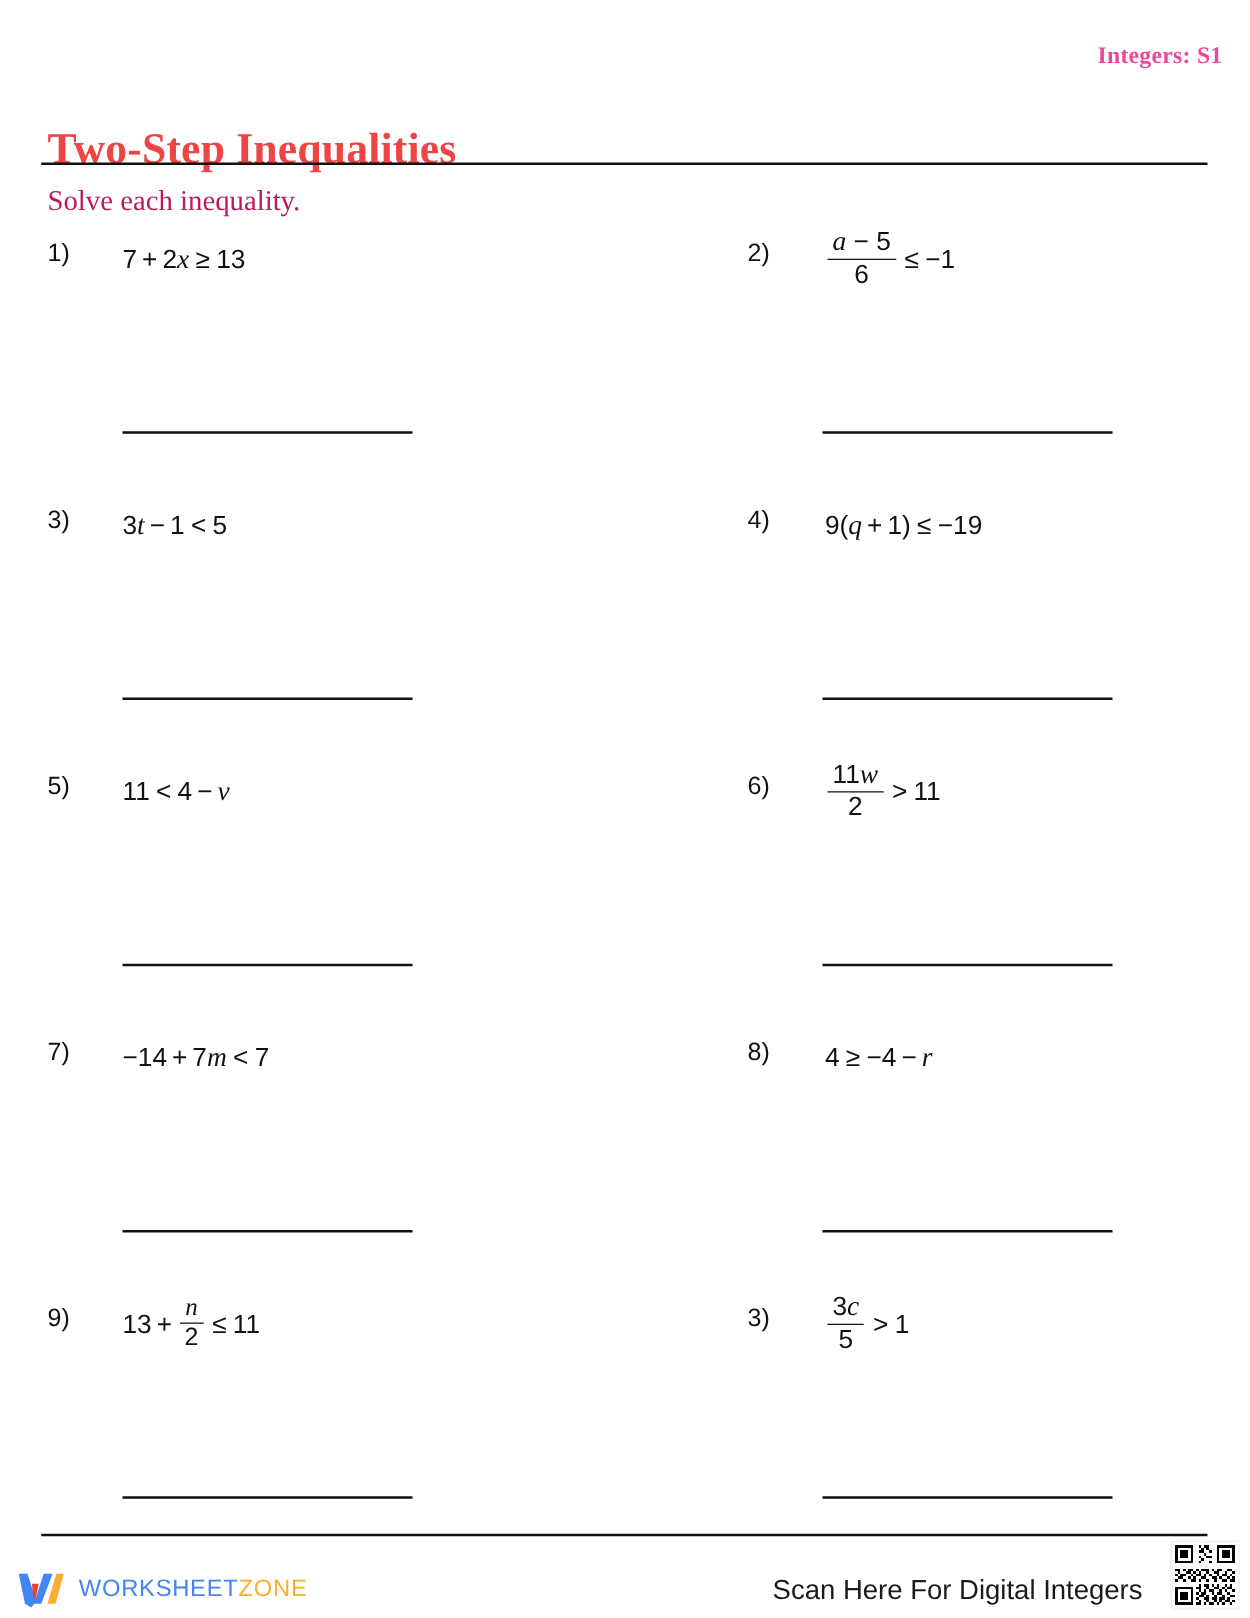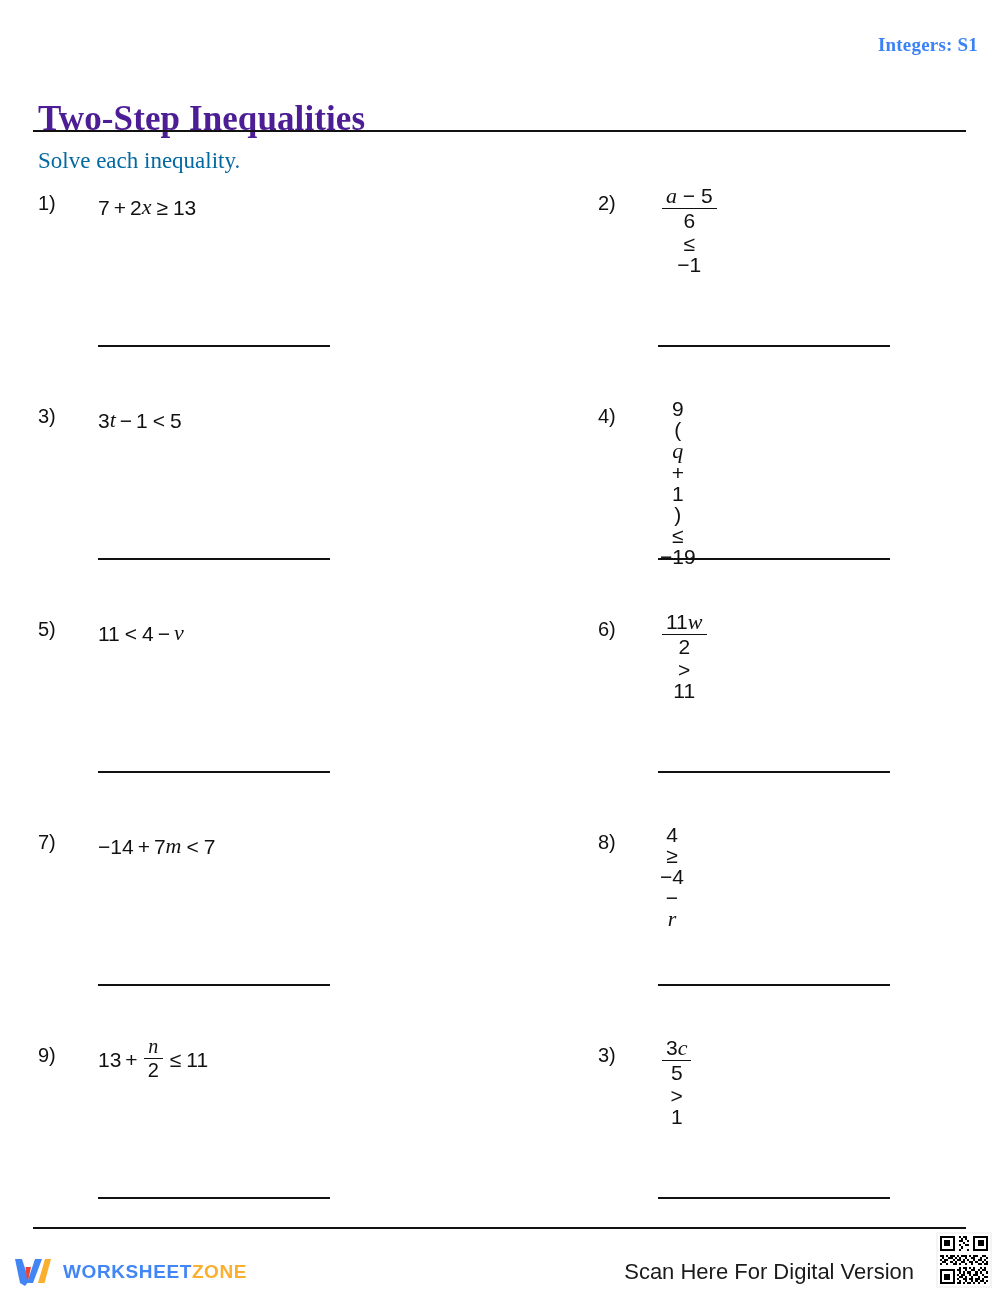--- a/index.html
+++ b/index.html
@@ -17,48 +17,48 @@
   }
 
   
   .sheet-code {
     position: absolute;
     top: 34px;
     right: 22px;
     font-family: "Liberation Serif", serif;
     font-weight: bold;
     font-size: 19px;
-    color: #3b82f6;
+    color: #ec4899;
     letter-spacing: 0.2px;
   }
   .page-title {
     position: absolute;
     top: 76px;
     left: 38px;
     font-family: "Liberation Serif", serif;
     font-weight: bold;
     font-size: 35px;
-    color: #4c1d95;
+    color: #ef4444;
     letter-spacing: 0.1px;
   }
   .rule-top {
     position: absolute;
     top: 130px;
     left: 33px;
     width: 933px;
     height: 0;
     border-top: 2.5px solid #111111;
   }
   .directions {
     position: absolute;
     top: 148px;
     left: 38px;
     font-family: "Liberation Serif", serif;
     font-size: 23px;
-    color: #0369a1;
+    color: #be185d;
   }
 
   
   .problems {
     position: absolute;
     top: 185px;
     left: 0;
     width: 1000px;
   }
   .prow {
@@ -87,21 +87,21 @@
     top: 0;
     left: 60px;
     font-size: 21px;
     color: #111111;
     line-height: 1;
     display: flex;
     align-items: center;
     height: 44px;
     white-space: nowrap;
   }
-  .pcell.right .pexpr { left: 62px; flex-direction: column; }
+  .pcell.right .pexpr { left: 62px; }
 
   .answer-line {
     position: absolute;
     left: 60px;
     top: 160px;
     width: 232px;
     height: 0;
     border-top: 2.2px solid #111111;
   }
   .pcell.right .answer-line { left: 60px; }
@@ -152,21 +152,21 @@
     position: absolute;
     top: 1256px;
     left: 12px;
     display: flex;
     align-items: center;
     gap: 9px;
   }
   .logo-mark { width: 42px; height: 32px; display: block; }
   .logo-text {
     font-size: 19px;
-    font-weight: bold;
+    font-weight: normal;
     letter-spacing: 0.6px;
   }
   .logo-text .w1 { color: #4285f4; }
   .logo-text .w2 { color: #fbaf2f; }
 
   .scan-text {
     position: absolute;
     top: 1259px;
     right: 86px;
     font-size: 22px;
@@ -338,21 +338,21 @@
 <div class="logo">
   <svg class="logo-mark" viewBox="0 0 42 32">
     <path d="M3 3 L10 3 L17 25 L13 30 L8 27 Z" fill="#4285f4"></path>
     <path d="M23 3 L30 3 L21 27 L15 27 Z" fill="#4285f4"></path>
     <path d="M13.5 11 L19 11 L16.5 23 L14.8 23 Z" fill="#ea4335"></path>
     <path d="M26 27 L33 3 L39 3 L32.5 27 Z" fill="#fbaf2f"></path>
   </svg>
   <span class="logo-text"><span class="w1">WORKSHEET</span><span class="w2">ZONE</span></span>
 </div>
 
-<div class="scan-text">Scan Here For Digital Version</div>
+<div class="scan-text">Scan Here For Digital Integers</div>
 
 <div class="qr">
   <svg viewBox="0 0 25 25" shape-rendering="crispEdges">
     <rect width="25" height="25" fill="#ffffff"></rect>
     <g fill="#000000">
       <rect x="1" y="1" width="7" height="1"></rect>
         <rect x="1" y="7" width="7" height="1"></rect>
       <rect x="1" y="1" width="1" height="7"></rect>
         <rect x="7" y="1" width="1" height="7"></rect>
       <rect x="3" y="3" width="3" height="3"></rect>

